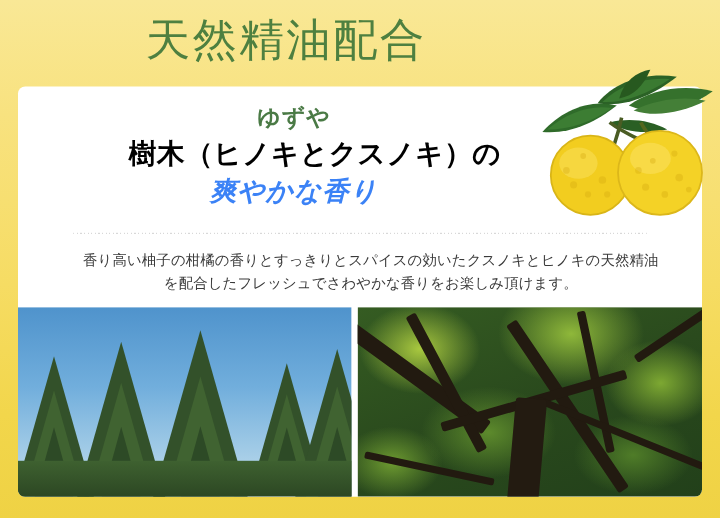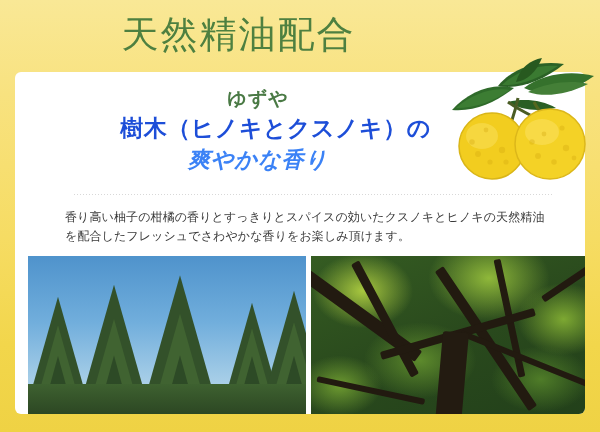--- a/index.html
+++ b/index.html
@@ -44,42 +44,41 @@
     height: 342px;
     background: #ffffff;
     border-radius: 6px;
     overflow: hidden;
   }
 
   .card-inner {
     position: relative;
     width: 100%;
     height: 100%;
-    margin-left: 13px;
   }
 
   
   .lead-block {
     position: absolute;
     top: 14px;
     left: 0;
     width: 460px;
     text-align: center;
   }
   .lead-line-1 {
     font-size: 19px;
     line-height: 26px;
     color: #4a7a45;
     font-weight: 700;
     letter-spacing: 1px;
   }
   .lead-line-2 {
     font-size: 23px;
     line-height: 32px;
-    color: #1d4ed8;
+    color: #000000;
     font-weight: 700;
     letter-spacing: 0.5px;
     white-space: nowrap;
     padding-left: 35px;
   }
   .lead-line-3 {
     font-size: 22px;
     line-height: 31px;
     color: #3b82f6;
     font-weight: 700;
@@ -95,27 +94,27 @@
     width: 478px;
     height: 1px;
     background-image: repeating-linear-gradient(
       to right, #d8d8d8 0px, #d8d8d8 1px, rgba(255,255,255,0) 1px, rgba(255,255,255,0) 3px);
   }
 
   
   .body-copy {
     position: absolute;
     top: 136px;
-    left: 37px;
+    left: 50px;
     width: 488px;
     font-size: 12px;
     line-height: 19px;
     color: #3a3a3a;
     letter-spacing: 0.1px;
-    text-align: left;
+    text-align: center;
   }
 
   
   .photo-row {
     position: absolute;
     left: 0;
     top: 184px;
     width: 570px;
     height: 158px;
     display: flex;

